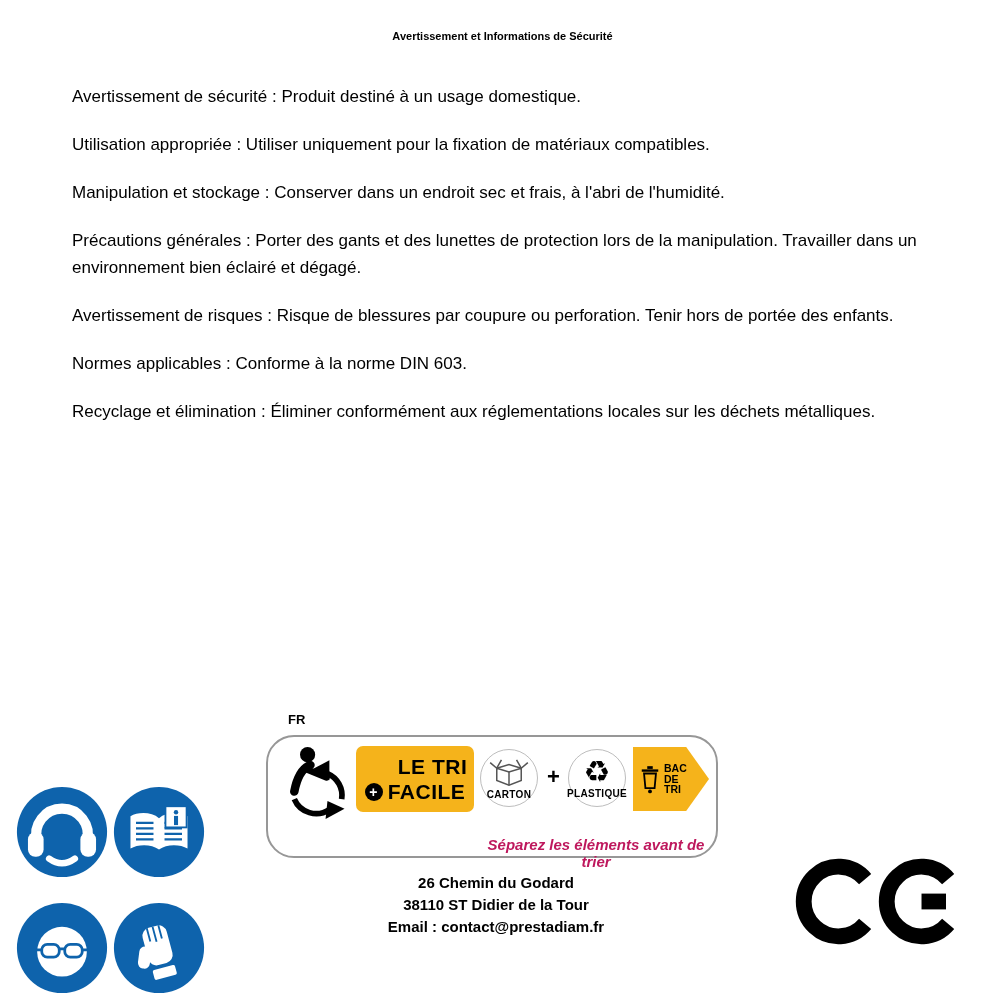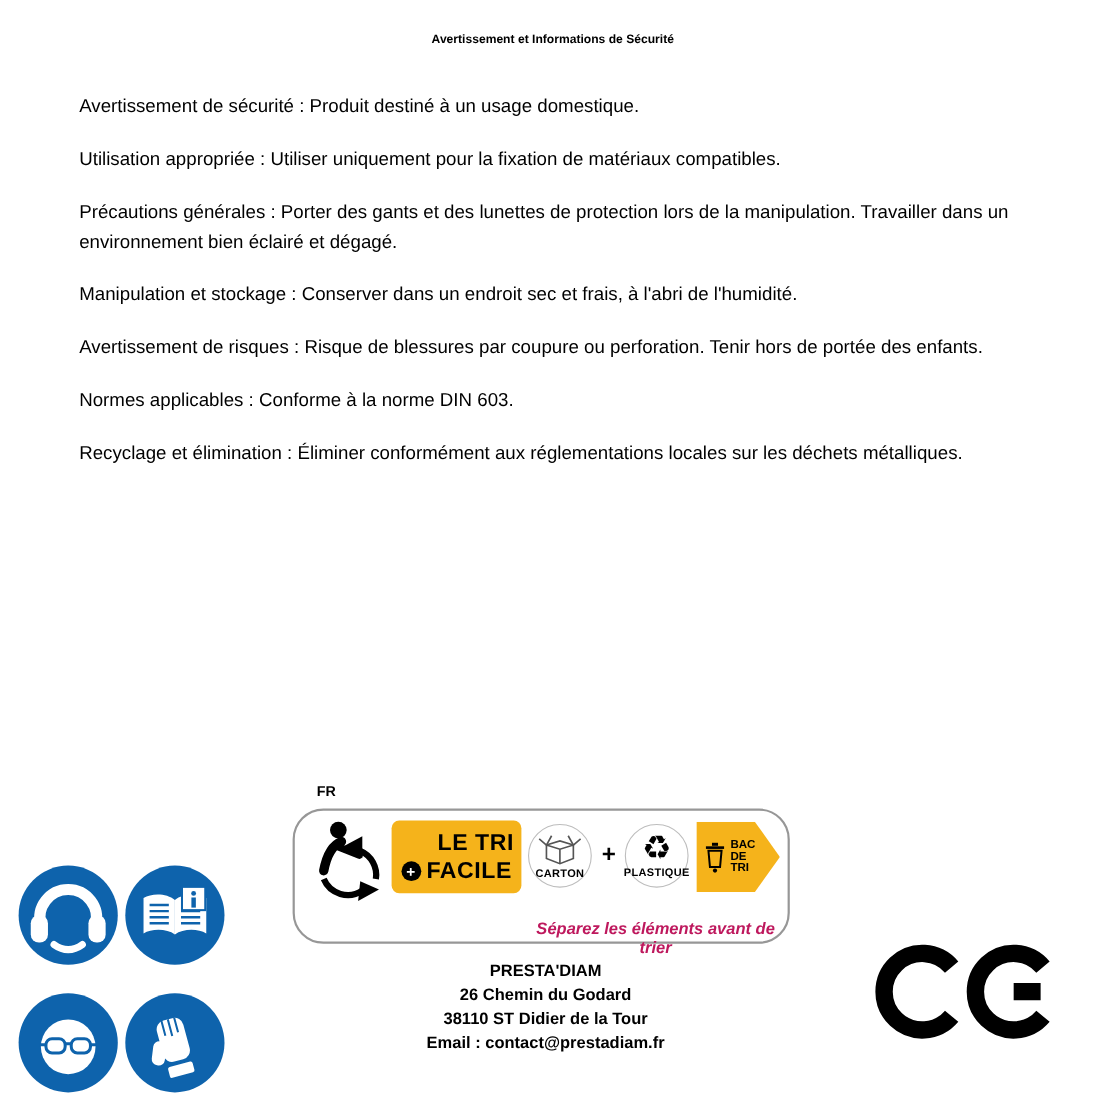--- a/index.html
+++ b/index.html
@@ -75,22 +75,22 @@
   .ce{position:absolute;left:795px;top:858px;width:170px;height:87px;}
 </style>
 </head>
 <body>
 
 <div class="page-title">Avertissement et Informations de Sécurité</div>
 
 <div class="content">
   <p class="para">Avertissement de sécurité : Produit destiné à un usage domestique.</p>
   <p class="para">Utilisation appropriée : Utiliser uniquement pour la fixation de matériaux compatibles.</p>
+  <p class="para">Manipulation et stockage : Conserver dans un endroit sec et frais, à l'abri de l'humidité.</p>
   <p class="para">Précautions générales : Porter des gants et des lunettes de protection lors de la manipulation. Travailler dans un environnement bien éclairé et dégagé.</p>
-  <p class="para">Manipulation et stockage : Conserver dans un endroit sec et frais, à l'abri de l'humidité.</p>
   <p class="para">Avertissement de risques : Risque de blessures par coupure ou perforation. Tenir hors de portée des enfants.</p>
   <p class="para">Normes applicables : Conforme à la norme DIN 603.</p>
   <p class="para">Recyclage et élimination : Éliminer conformément aux réglementations locales sur les déchets métalliques.</p>
 </div>
 
 <div class="icon-grid">
   <div>
     <svg viewBox="0 0 100 100">
       <circle cx="50" cy="50" r="49" fill="#0E63AC"></circle>
       <path d="M 23 60 A 28 28 0 1 1 77 60" stroke="#fff" stroke-width="11" fill="none"></path>
@@ -186,21 +186,20 @@
       <span>BAC</span>
       <span>DE</span>
       <span>TRI</span>
     </div>
   </div>
 
   <div class="tri-slogan">Séparez les éléments avant de trier</div>
 </div>
 
 <div class="responsible">
-  <div>PRESTA'DIAM</div>
   <div>26 Chemin du Godard</div>
   <div>38110 ST Didier de la Tour</div>
   <div>Email : contact@prestadiam.fr</div>
 </div>
 
 <svg class="ce" viewBox="0 0 215 110" aria-label="CE">
   <path d="M 88.7 26.7 A 44 44 0 1 0 88.7 83.3" fill="none" stroke="#000" stroke-width="20"></path>
   <path d="M 193.7 26.7 A 44 44 0 1 0 193.7 83.3" fill="none" stroke="#000" stroke-width="20"></path>
   <path d="M 160 55 L 191 55" stroke="#000" stroke-width="20"></path>
 </svg>

